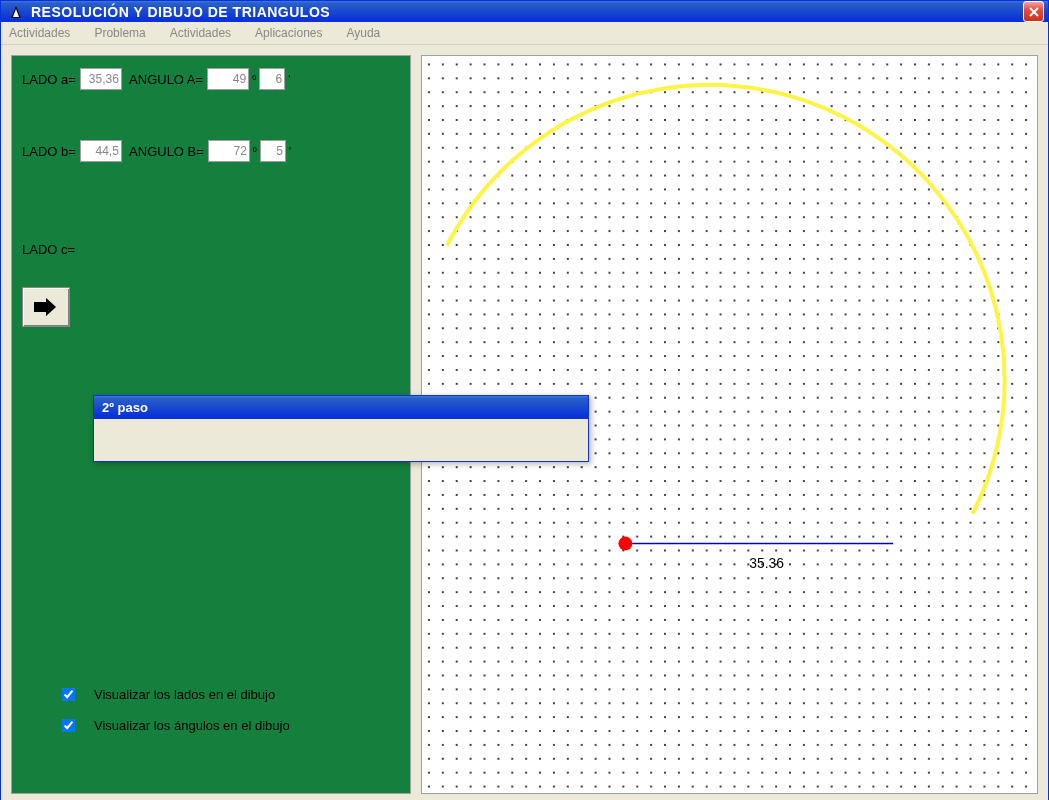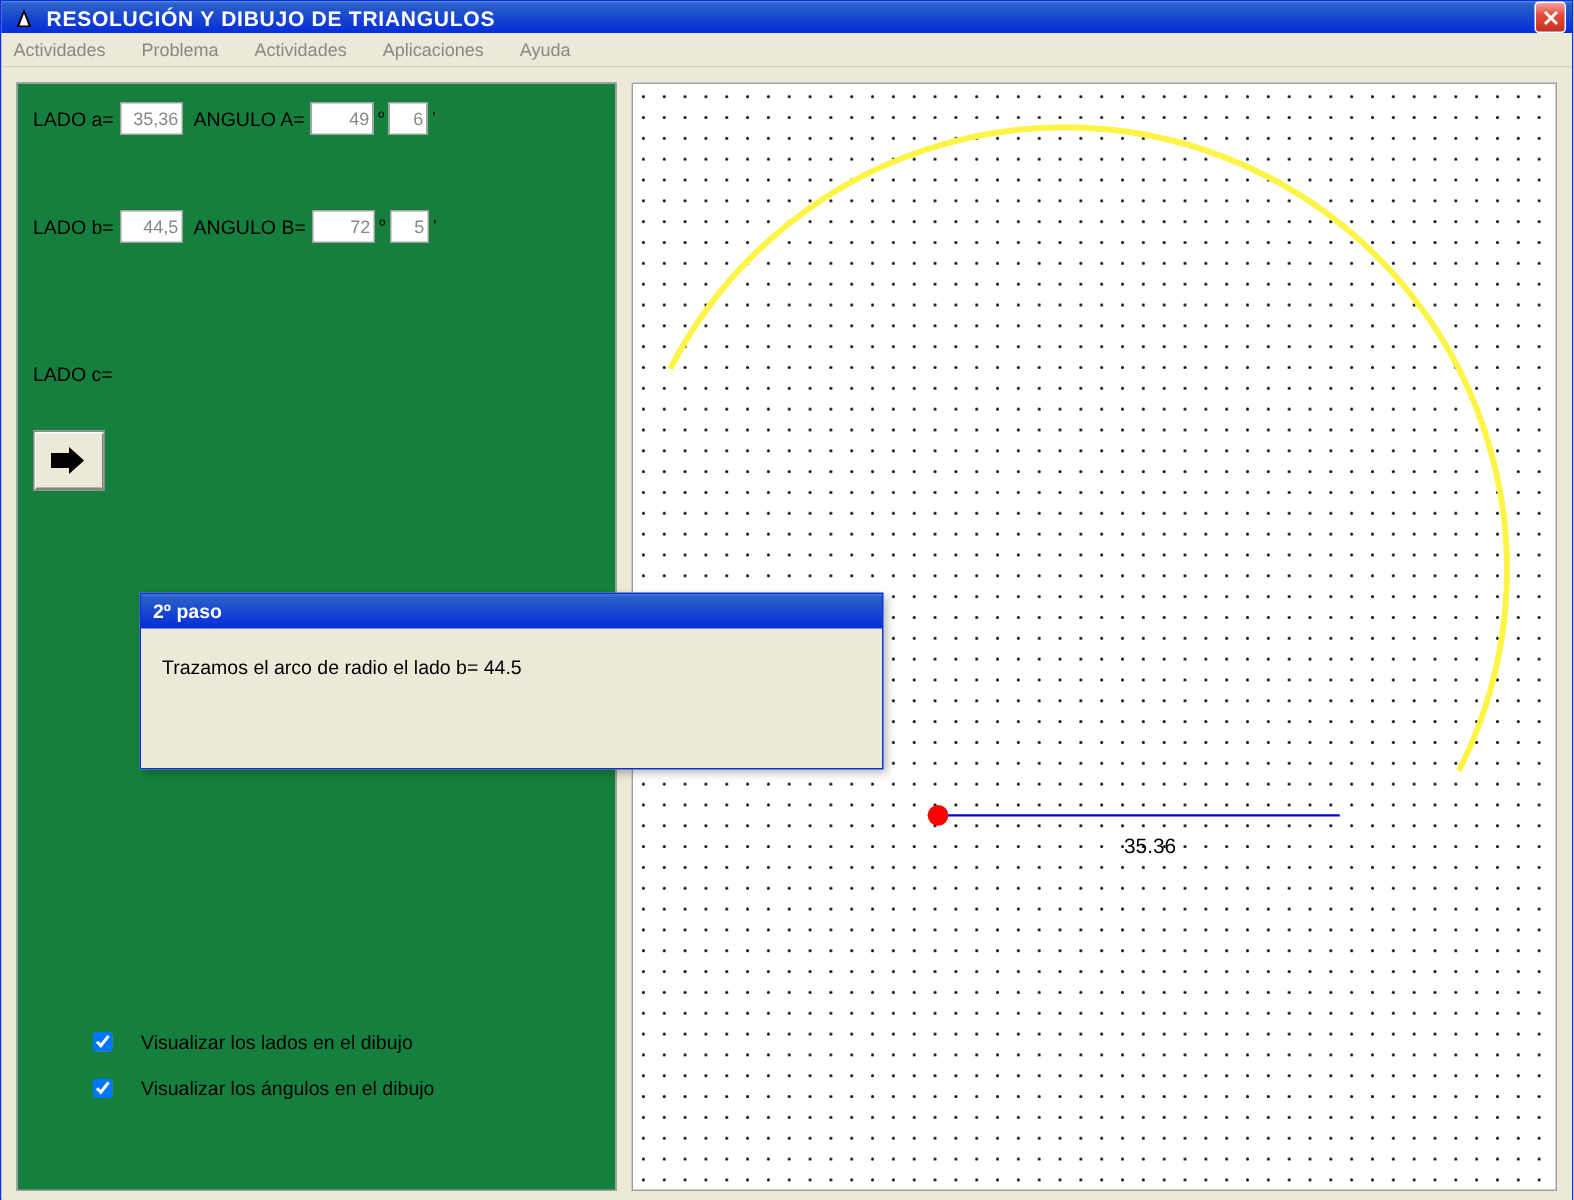--- a/index.html
+++ b/index.html
@@ -259,18 +259,17 @@
         <path d="M 25 190 A 280 280 0 0 1 555 460" fill="none" stroke="#fef445" stroke-width="4"></path>
         <line x1="205" y1="490" x2="475" y2="490" stroke="#0000cc" stroke-width="1.5"></line>
         <circle cx="205" cy="490" r="7" fill="#ff0000"></circle>
         <text x="330" y="515" font-size="14" fill="#000">35.36</text>
       </svg>
     </div>
 
     <div class="dialog">
       <div class="dialog-title">2º paso</div>
       <div class="dialog-body">
-        <div class="msg">Trazamos el arco de radio el lado b= 44.5</div>
       </div>
     </div>
 
   </div>
 </div>
 
 </body></html>

